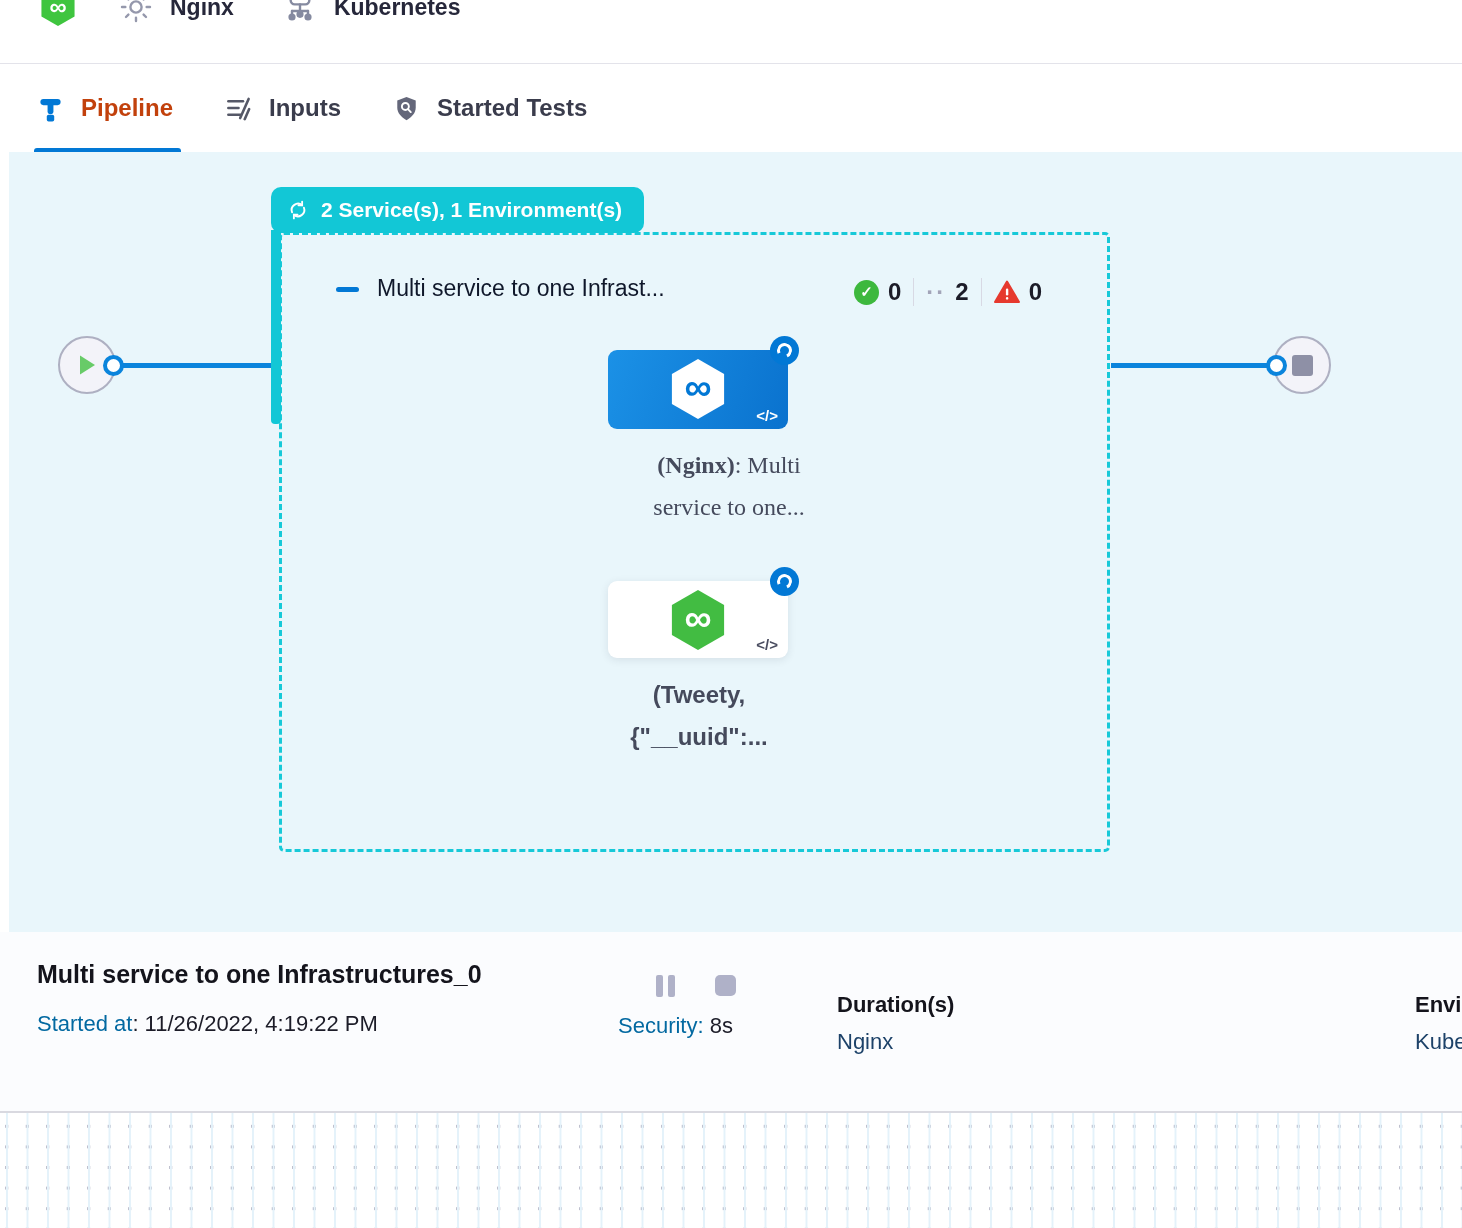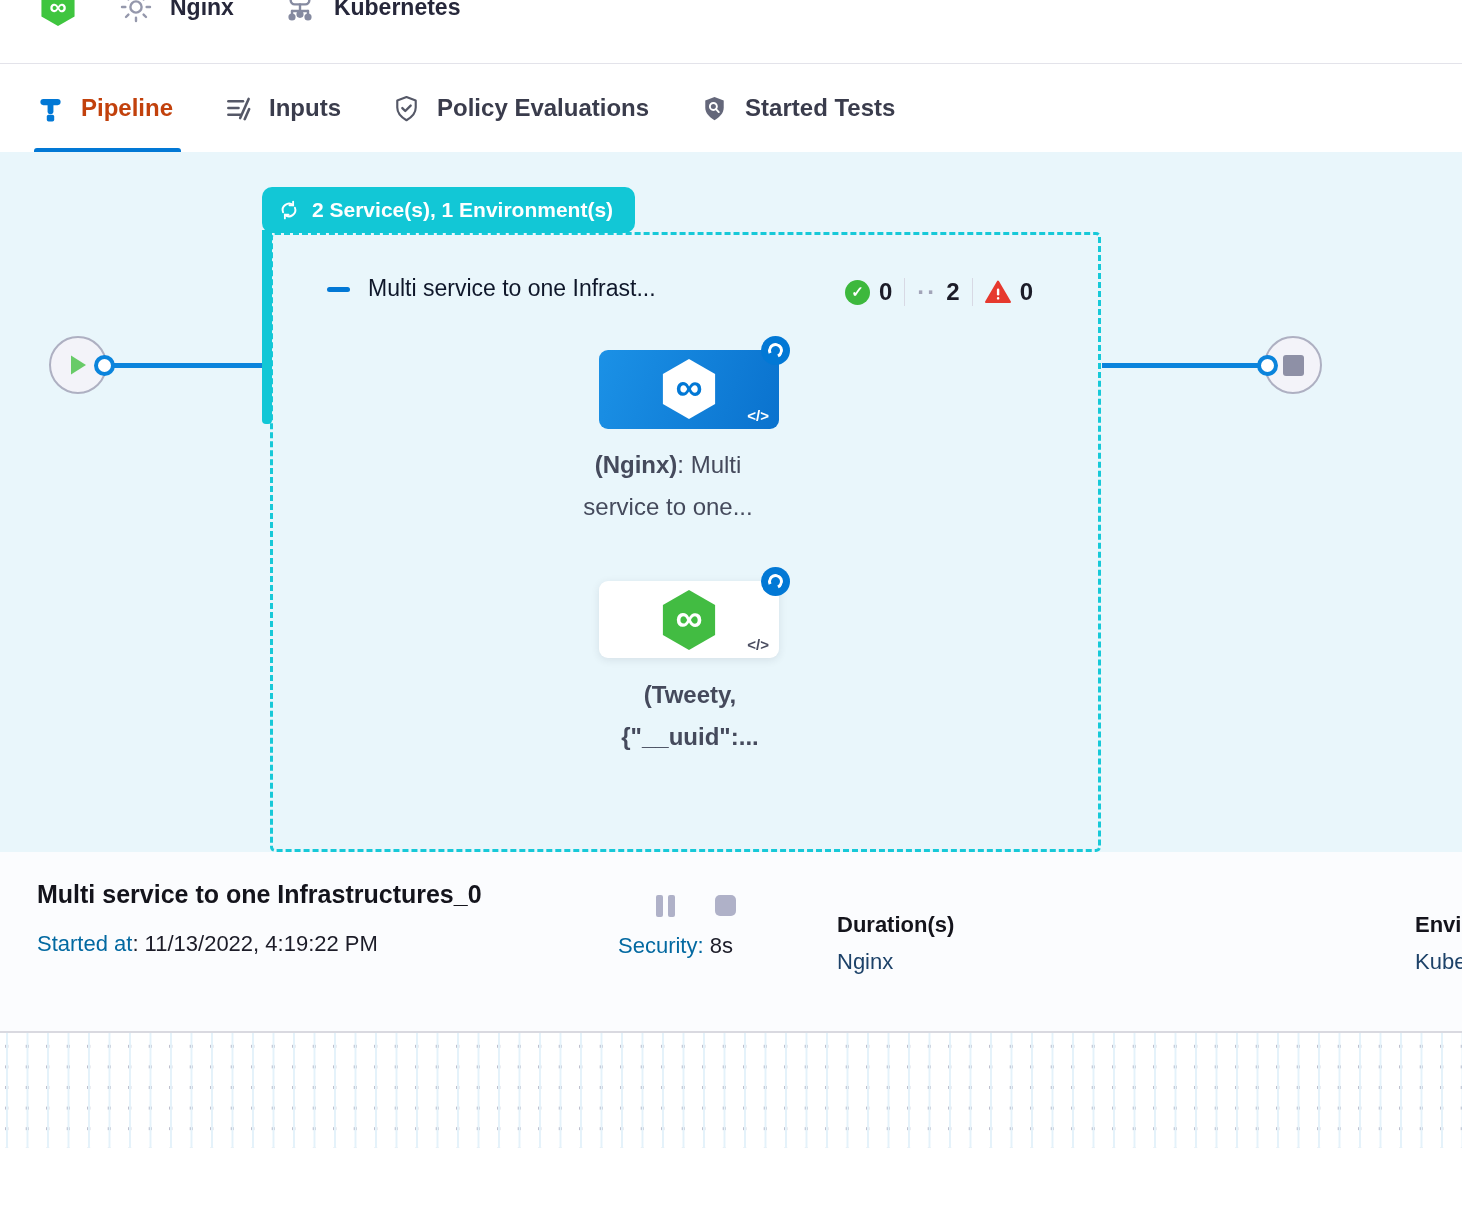--- a/index.html
+++ b/index.html
@@ -22,21 +22,21 @@
   .tabbar { position:relative; height:88px; background:#fff; display:flex; align-items:center; padding-left:37px; }
   .tab { position:relative; height:100%; display:flex; align-items:center; gap:17px; margin-right:52px;
          cursor:pointer; }
   .tab .tab-label { font-size:24px; font-weight:600; color:#3A3C4C; white-space:nowrap; }
   .tab.active .tab-label { color:#c2410c; }
   .tab.active::after { content:""; position:absolute; left:-3px; right:-8px; bottom:0; height:4px;
          background:#0278D5; border-radius:3px 3px 0 0; }
   .tab svg { width:27px; height:27px; }
 
   
-  .canvas { position:relative; height:700px; background:#E9F6FB; overflow:hidden; }
+  .canvas { position:relative; height:780px; background:#E9F6FB; overflow:hidden;margin-left:9px; }
 
   .svc-badge { position:absolute; left:262px; top:35px; height:46px; display:inline-flex; align-items:center;
       gap:12px; padding:0 22px 0 16px; background:#12C7D6; color:#fff; border-radius:10px;
       font-size:21px; font-weight:600; z-index:3; white-space:nowrap; }
   .teal-strip { position:absolute; left:262px; top:78px; width:10px; height:194px; background:#12C7D6;
       border-radius:0 0 4px 4px; z-index:2; }
   .stage-box { position:absolute; left:270px; top:80px; width:831px; height:620px;
       border:3px dashed #17C9D8; border-radius:5px; z-index:1; }
 
   .collapse-minus { position:absolute; left:327px; top:135px; width:23px; height:5px;
@@ -62,21 +62,21 @@
   .code-glyph { position:absolute; right:10px; bottom:5px; font-size:15px; font-weight:bold; }
   .node1 .code-glyph { color:#fff; }
   .node2 .code-glyph { color:#4A4D60; }
   .node-badge { position:absolute; top:-14px; right:-11px; width:29px; height:29px; border-radius:50%;
       background:#0278D5; display:flex; align-items:center; justify-content:center; z-index:4; }
   .node-badge .arc { width:15px; height:15px; border-radius:50%; border:3px solid #fff;
       border-bottom-color:transparent; transform:rotate(20deg); }
 
   .node-label { position:absolute; width:320px; text-align:center; font-size:24px; line-height:42px;
       color:#454A5C; }
-  .label1 { left:508px; top:292px; }
+  .label1 { left:560px; top:292px;font-family:Liberation Serif, serif; }
   .label2 { left:530px; top:522px; font-weight:bold; }
   .node-label b { font-weight:bold; }
 
   .terminal-circle { position:absolute; width:58px; height:58px; border-radius:50%;
       background:#F3F3F9; border:2px solid #AEB0C2; display:flex; align-items:center; justify-content:center; }
   .start-node { left:49px; top:184px; }
   .end-node { left:1264px; top:184px; }
   .stop-square { width:21px; height:21px; background:#8E90A6; border-radius:3px; }
   .edge { position:absolute; height:5px; background:#0B84DC; z-index:0; }
   .edge1 { left:104px; top:211px; width:162px; }
@@ -164,27 +164,20 @@
       <svg viewBox="0 0 24 24" fill="none" stroke="#555867" stroke-width="2.3" stroke-linecap="round">
         <line x1="3" y1="5.5" x2="16" y2="5.5"></line>
         <line x1="3" y1="11.5" x2="12" y2="11.5"></line>
         <line x1="3" y1="17.5" x2="14" y2="17.5"></line>
         <line x1="13.5" y1="20.5" x2="21" y2="3.5"></line>
         <line x1="17.5" y1="21.5" x2="21.5" y2="12.5"></line>
       </svg>
       <span class="tab-label">Inputs</span>
     </div>
     <div class="tab">
-      <svg viewBox="0 0 24 24" fill="none" stroke="#555867" stroke-width="1.9" stroke-linejoin="round">
-        <path d="M12 1.8l8.2 3v6.4c0 5-3.6 8.7-8.2 11.2C7.4 19.9 3.8 16.2 3.8 11.2V4.8z"></path>
-        <path d="M8.3 11.6l2.6 2.6 4.8-4.8" stroke-width="2.1" stroke-linecap="round" fill="none"></path>
-      </svg>
-      <span class="tab-label">Policy Evaluations</span>
-    </div>
-    <div class="tab">
       <svg viewBox="0 0 24 24">
         <path d="M12 1.8l8.2 3v6.4c0 5-3.6 8.7-8.2 11.2C7.4 19.9 3.8 16.2 3.8 11.2V4.8z" fill="#64677A"></path>
         <circle cx="11" cy="10.2" r="3.1" fill="none" stroke="#fff" stroke-width="1.7"></circle>
         <line x1="13.3" y1="12.6" x2="15.8" y2="15.2" stroke="#fff" stroke-width="1.7" stroke-linecap="round"></line>
       </svg>
       <span class="tab-label">Started Tests</span>
     </div>
   </div>
 
   <div class="canvas">
@@ -259,21 +252,21 @@
     <div class="link-dot dot1"></div>
     <div class="link-dot dot2"></div>
     <div class="terminal-circle end-node">
       <div class="stop-square"></div>
     </div>
   </div>
 
   <div class="footer">
     <div class="footer-title">Multi service to one Infrastructures_0</div>
     <div class="footer-sub">
-      <span class="muted">Started at</span><span>: 11/13/2022, 4:19:22 PM</span>
+      <span class="muted">Started at</span><span>: 11/26/2022, 4:19:22 PM</span>
     </div>
     <div class="ctrl-btn pause-btn">
         <span></span>
         <span></span>
       </div>
     <div class="ctrl-btn stop-btn">
         <span></span>
       </div>
     <div class="duration-row">
       <span class="muted">Security: </span><span>8s</span>

